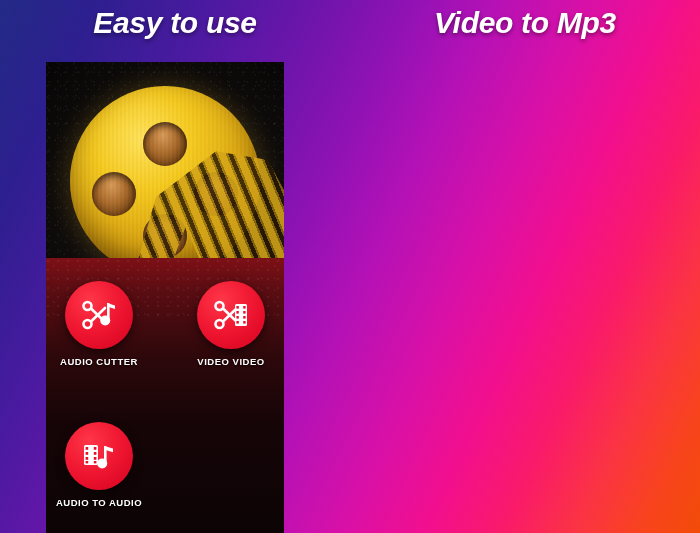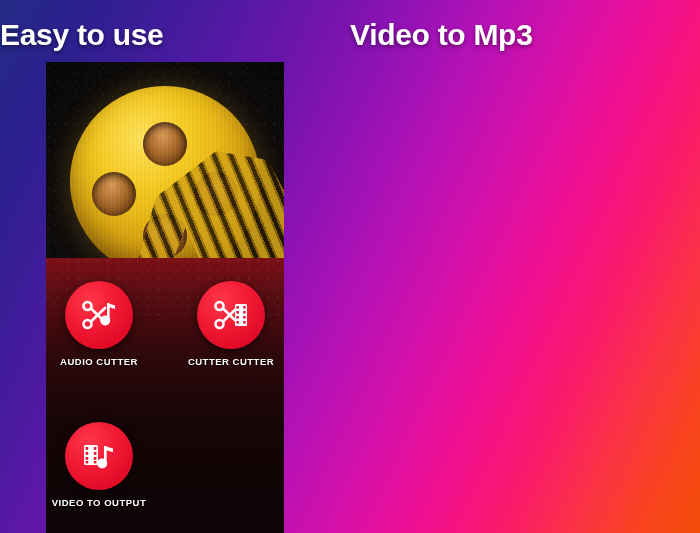--- a/index.html
+++ b/index.html
@@ -11,25 +11,26 @@
         #232a86 0%, #2d1f8f 10%, #4a1aa0 22%, #6b15ab 33%,
         #8f12b4 43%, #b411b6 52%, #d810a8 62%, #f20f8e 71%,
         #fa1a6a 79%, #fb3442 87%, #f8441c 94%, #f24c08 100%);
     position:relative;
   }
   .panels { display:flex; width:700px; height:533px; }
   .panel { flex:1 1 50%; position:relative; }
 
   
   .heading {
-    position:absolute; top:12px; left:0; right:0;
-    height:46px; line-height:46px; 
+    position:absolute; top:0; left:0; right:0;
+    height:46px; line-height:46px; text-align:center;
     color:#ffffff; font-size:30px; font-weight:bold;
     letter-spacing:-0.3px;
     text-shadow:0 2px 4px rgba(0,0,0,.45);
+    font-style:italic;
   }
 
   
   .phone {
     position:absolute; background:#0d0809; overflow:hidden;
   }
   .phone-left  { left:46px;  top:62px; width:238px; height:471px; }
 
   
   .reel-area {
@@ -181,21 +182,21 @@
                     <rect x="23.4" y="21" width="2.4" height="2.6"></rect>
                     <rect x="30.2" y="6" width="2.4" height="2.6"></rect>
                     <rect x="30.2" y="11" width="2.4" height="2.6"></rect>
                     <rect x="30.2" y="16" width="2.4" height="2.6"></rect>
                     <rect x="30.2" y="21" width="2.4" height="2.6"></rect>
                   </g>
                 </g>
               </svg>
             </span>
           </div>
-          <div class="tile-label">CUTTER CUTTER</div>
+          <div class="tile-label">VIDEO VIDEO</div>
         </div>
 
         <div class="tile">
           <div class="circle-btn">
             <span>
               <svg width="34" height="30" viewBox="0 0 34 30">
                 <g fill="#fff">
                   <rect x="2" y="4" width="14" height="20" rx="1.5"></rect>
                 </g>
                 <g fill="#e8102c">
@@ -209,21 +210,21 @@
                   <rect x="11.8" y="20" width="2.6" height="2.4"></rect>
                 </g>
                 <g fill="#fff">
                   <rect x="22" y="5" width="2.6" height="17" rx="1"></rect>
                   <path d="M22 5 L31 7.6 L31 11.2 L22 8.6 Z"></path>
                   <circle cx="20.2" cy="22.4" r="5"></circle>
                 </g>
               </svg>
             </span>
           </div>
-          <div class="tile-label">VIDEO TO OUTPUT</div>
+          <div class="tile-label">AUDIO TO AUDIO</div>
         </div>
 
 
       </div>
     </div>
   </div>
 
   <div class="panel">
     <div class="heading">Video to Mp3</div>
 

